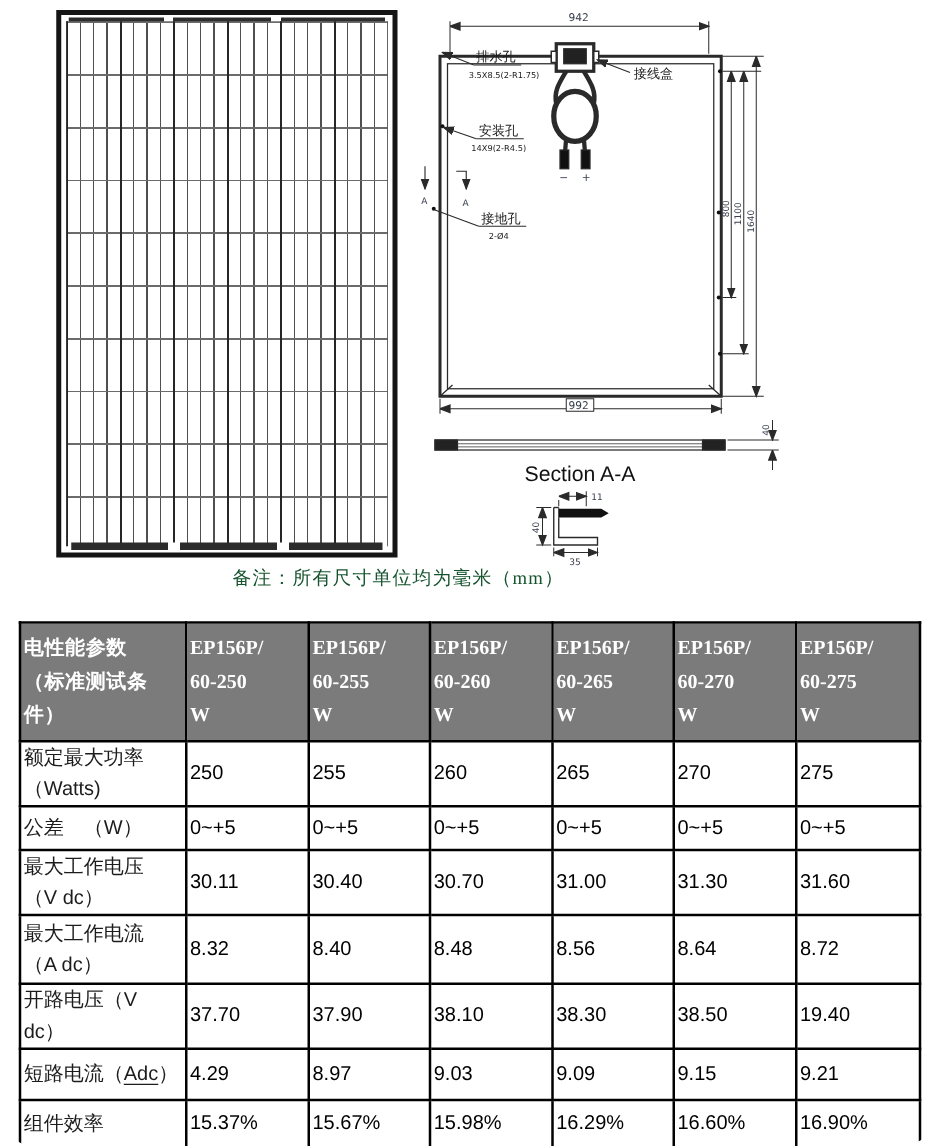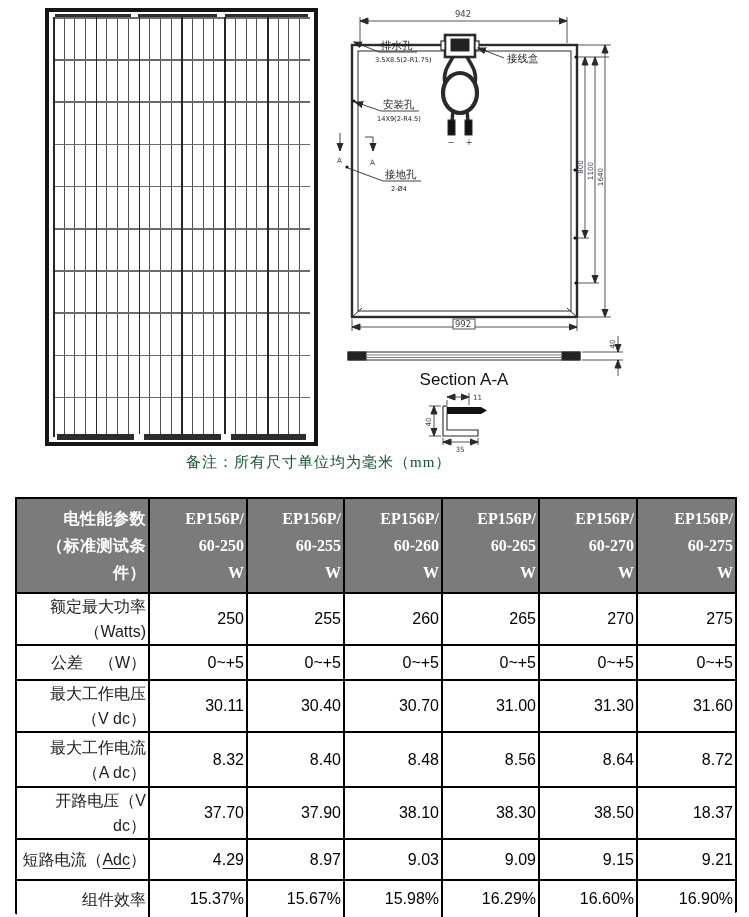--- a/index.html
+++ b/index.html
@@ -30,21 +30,21 @@
   .tech .secttl{font-size:17px;fill:#111;font-family:"Liberation Sans",sans-serif;}
   .tech line,.tech path,.tech rect,.tech ellipse,.tech polyline{stroke:#2a2a2a;}
 
   
   .note{position:absolute;left:186px;top:453px;font-family:"Liberation Serif","DejaVu Serif",serif;
         font-size:15px;color:#14532d;letter-spacing:1px;}
 
   
   table.spec{position:absolute;left:15px;top:497px;border-collapse:collapse;table-layout:fixed;
              width:720px;}
-  table.spec td{border:2px solid #000;text-align:right;vertical-align:middle;
+  table.spec td{border:2px solid #000;text-align:left;vertical-align:middle;
                 padding:0 2px;overflow:hidden;}
   td.hl{background:#7b7b7b;color:#fff;font-weight:bold;font-size:16px;
         white-space:pre-line;line-height:27px;letter-spacing:.5px;}
   td.hm{background:#7b7b7b;color:#fff;font-weight:bold;font-size:16px;
         font-family:"Liberation Serif","DejaVu Serif",serif;white-space:pre-line;line-height:27px;}
   td.lbl{font-size:16px;color:#1c1c1c;white-space:pre-line;line-height:25px;}
   td.val{font-size:16px;color:#000000;font-family:"Liberation Sans",sans-serif;}
   tr.rh{height:95px}tr.r1{height:49px}tr.r2{height:35px}tr.r3{height:39px}
   tr.r4{height:55px}tr.r5{height:35px}tr.r6{height:41px}tr.r7{height:38px}
   .sqg{text-decoration-line:underline;text-decoration-style:wavy;
@@ -283,21 +283,21 @@
         <td class="val">8.64</td>
         <td class="val">8.72</td>
       </tr>
       <tr class="r5">
         <td class="lbl">开路电压（V dc）</td>
         <td class="val">37.70</td>
         <td class="val">37.90</td>
         <td class="val">38.10</td>
         <td class="val">38.30</td>
         <td class="val">38.50</td>
-        <td class="val">18.37</td>
+        <td class="val">19.40</td>
       </tr>
       <tr class="r6">
         <td class="lbl"><span>短路电流（</span><span class="sqg">Adc</span><span>）</span></td>
         <td class="val">4.29</td>
         <td class="val">8.97</td>
         <td class="val">9.03</td>
         <td class="val">9.09</td>
         <td class="val">9.15</td>
         <td class="val">9.21</td>
       </tr>

